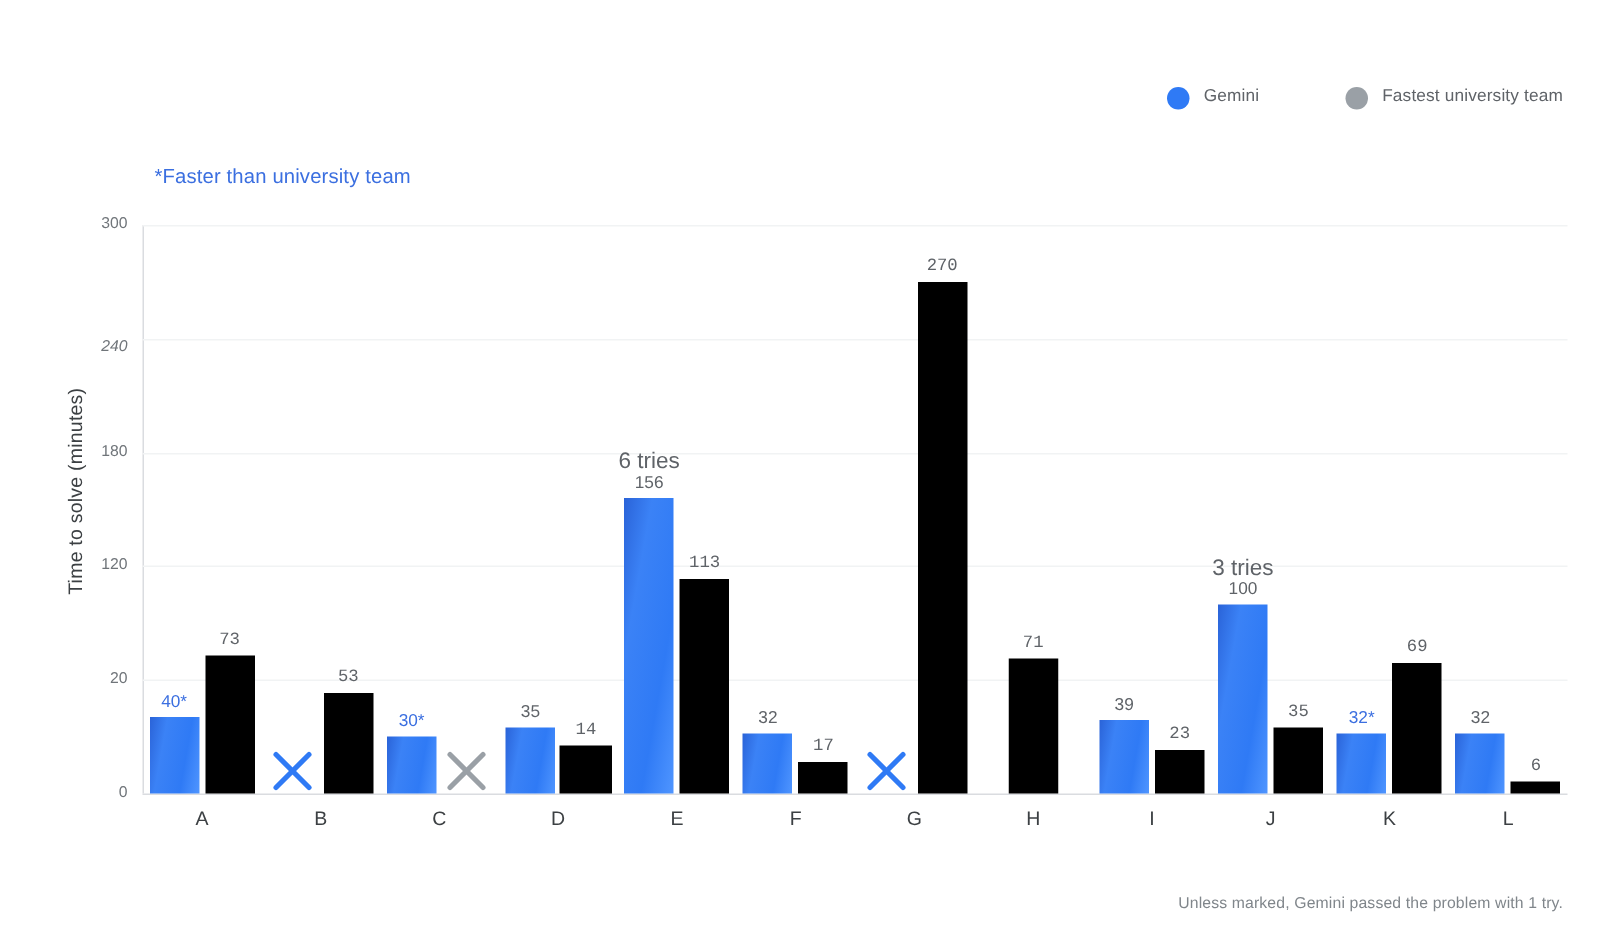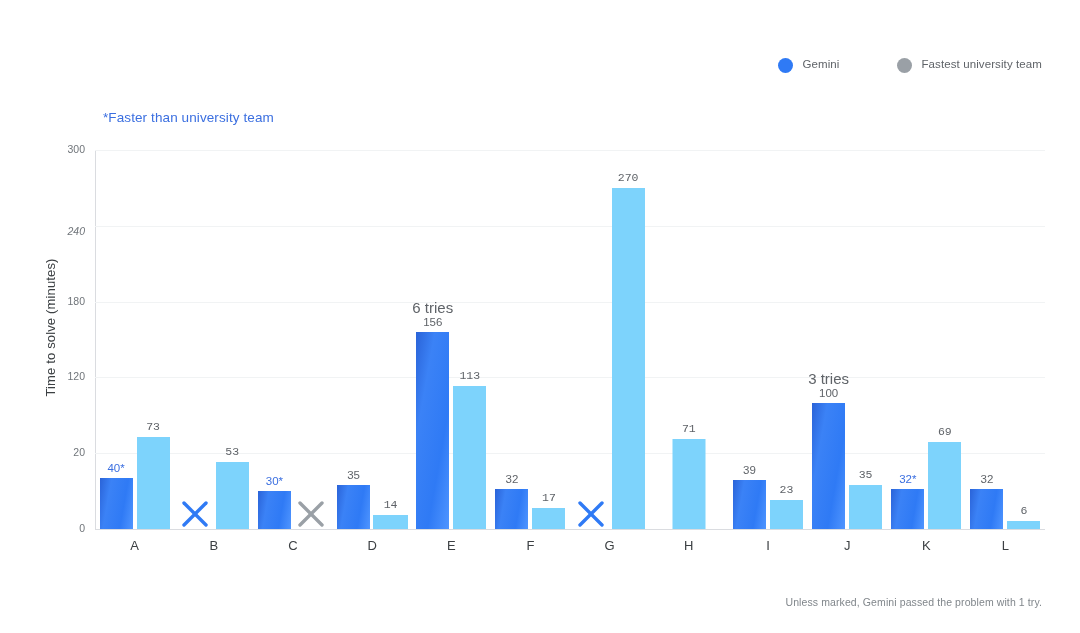--- a/index.html
+++ b/index.html
@@ -135,21 +135,21 @@
     justify-content: center;
   }
   .bar {
     width: 33px;
     position: relative;
   }
   .bar.gemini {
     background: linear-gradient(100deg, #2a63d8 0%, #3b82f6 28%, #2f7af5 68%, #4f95ff 100%);
   }
   .bar.univ {
-    background: #7dd3fc;
+    background: #000000;
     font-family: Liberation Mono, monospace;
   }
   .bar-label {
     position: absolute;
     bottom: 100%;
     left: 50%;
     transform: translateX(-50%);
     margin-bottom: 3px;
     font-size: 11.5px;
     line-height: 14px;
@@ -288,21 +288,21 @@
         </div>
       </div>
       <div class="group">
         <div class="pair">
           <div class="slot">
             <div class="bar gemini" style="height: 44.2167px;">
               <div class="bar-label"><span>35</span></div>
             </div>
           </div>
           <div class="slot">
-            <div class="bar univ" style="height: 14px; padding-left: 35px;">
+            <div class="bar univ" style="height: 32px; padding-left: 35px;">
               <div class="bar-label"><span>14</span></div>
             </div>
           </div>
         </div>
       </div>
       <div class="group">
         <div class="pair">
           <div class="slot">
             <div class="bar gemini" style="height: 197.08px;">
               <div class="bar-label"><span class="tries-note">6 tries</span><span>156</span></div>

